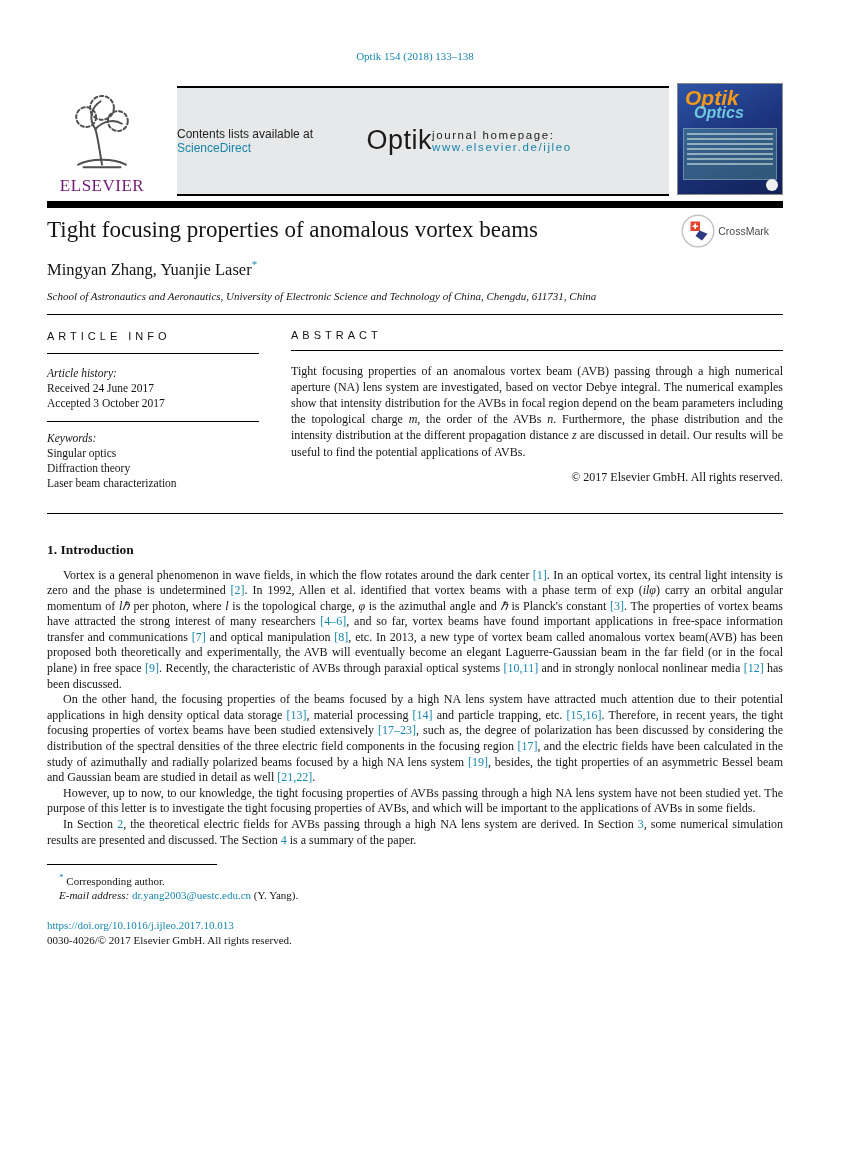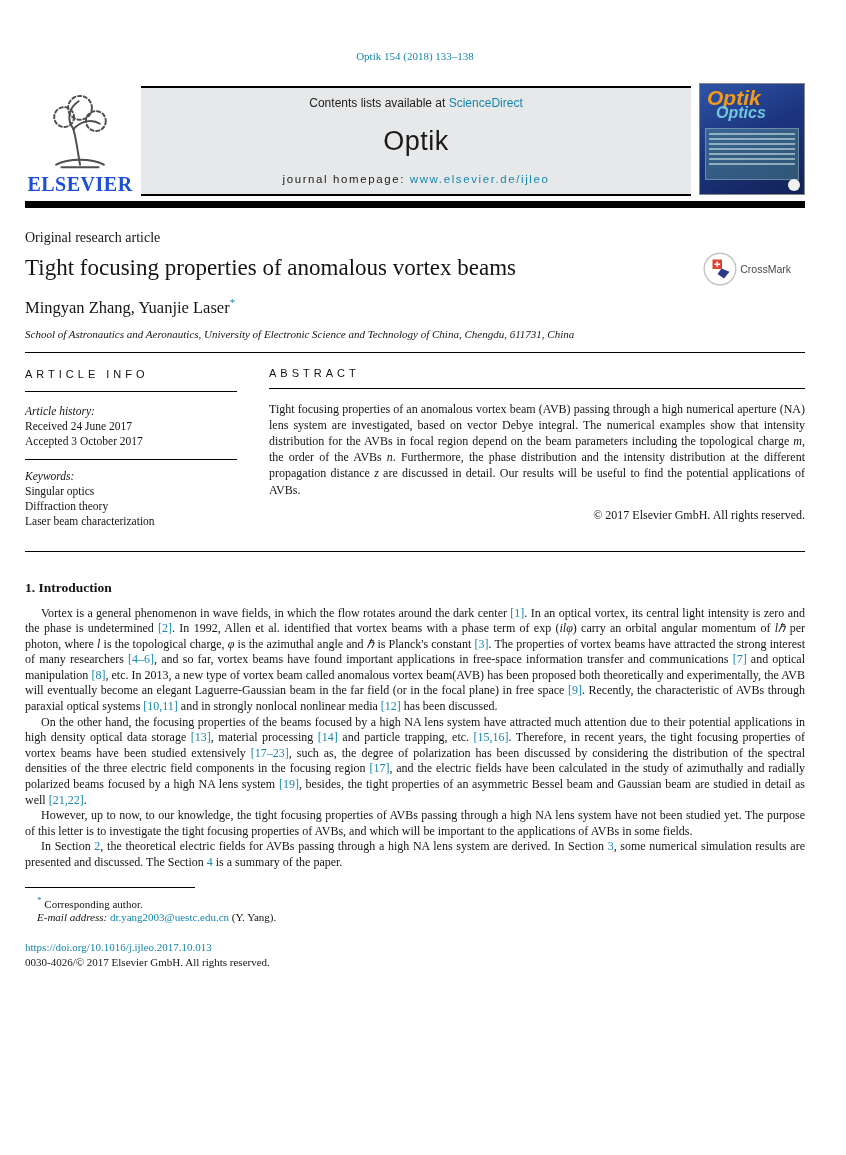--- a/index.html
+++ b/index.html
@@ -1,30 +1,30 @@
 <!DOCTYPE html>
 <html><head>
 <meta charset="utf-8">
 <style>
   * { margin:0; padding:0; box-sizing:border-box; }
   html,body { background:#ffffff; }
   body { width:846px; height:1155px; font-family:"Liberation Serif", serif; color:#141414; }
-  .page { width:830px; height:1155px; overflow:hidden; position:relative; padding:0 25px; }
+  .page { width:830px; height:1155px; overflow:hidden; position:relative; padding:0 47px; }
 
   .link { color:#1786ad; text-decoration:none; cursor:pointer; }
   .seg-link { color:#1786ad; }
   .seg-i, .italic { font-style:italic; }
 
   .citation { text-align:center; padding-top:50px; font-size:11px; color:#1786ad; }
 
   
   .header-row { display:flex; margin-top:24px; height:110px; }
   .elsevier-block { width:110px; flex:none; display:flex; flex-direction:column; align-items:center; justify-content:space-between; padding-top:2px; }
-  .elsevier-wordmark { font-size:20px; font-weight:700; color:#1d4ed8; letter-spacing:0.5px; }
-  .gray-box { flex:1; margin-left:6px; background:#e7e8e9; border-top:2px solid #000; border-bottom:2px solid #000; display:flex; flex-direction:column; align-items:center; text-align:left; padding:8px 0 9px; }
+  .elsevier-wordmark { font-size:17px; font-weight:400; color:#701a75; letter-spacing:0.5px; }
+  .gray-box { flex:1; margin-left:20px; background:#e7e8e9; border-top:2px solid #000; border-bottom:2px solid #000; display:flex; flex-direction:row; align-items:center; text-align:left; padding:8px 0 9px; }
   .contents-line { font-family:"Liberation Sans", sans-serif; font-size:12px; color:#222; }
   .journal-title { font-family:"Liberation Sans", sans-serif; font-size:27px; letter-spacing:0.5px; color:#1a1a1a; flex:1; display:flex; align-items:center; }
   .homepage-line { font-family:"Liberation Sans", sans-serif; font-size:11.5px; letter-spacing:1.6px; color:#222; }
 
   .cover { width:106px; height:112px; flex:none; margin-left:8px; margin-top:-3px; position:relative; overflow:hidden;
            background:linear-gradient(155deg,#2e55a5 0%, #1d3580 45%, #122257 100%); border:1px solid #8a8a8a; }
   .cover-title { position:absolute; top:2px; left:7px; font-family:"Liberation Sans", sans-serif; font-style:italic; font-weight:700; font-size:21px; color:#f49a1a; }
   .cover-subtitle { position:absolute; top:20px; left:16px; font-family:"Liberation Sans", sans-serif; font-style:italic; font-weight:700; font-size:16px; color:#6fc6dd; }
   .cover-panel { position:absolute; top:44px; left:5px; right:5px; bottom:14px; background:rgba(95,165,160,.38); border:1px solid rgba(255,255,255,.28); padding:4px 3px; }
   .cover-line { height:2px; background:rgba(220,240,230,.55); margin-bottom:3px; }
@@ -112,21 +112,20 @@
         <div class="cover-line"></div>
         <div class="cover-line"></div>
         <div class="cover-line"></div>
       </div>
       <div class="cover-dot"></div>
     </div>
   </div>
 
   <div class="black-bar"></div>
 
-  <div class="article-type">Original research article</div>
 
   <div class="title-row">
     <h1 class="title">Tight focusing properties of anomalous vortex beams</h1>
     <div class="crossmark">
       <svg width="34" height="34" viewBox="0 0 34 34">
         <circle cx="17" cy="17" r="15.8" fill="#ffffff" stroke="#c2c2c2" stroke-width="1.4"></circle>
         <rect x="9.5" y="7.5" width="9.5" height="9.5" fill="#e4442c"></rect>
         <path d="M11.5 12.2 h5.5 M14.2 9.5 v5.5" stroke="#ffffff" stroke-width="1.6"></path>
         <path d="M18.5 16.5 l8 3.2 -5.5 6.8 -6.5 -4.5 z" fill="#2c3a84"></path>
       </svg>

